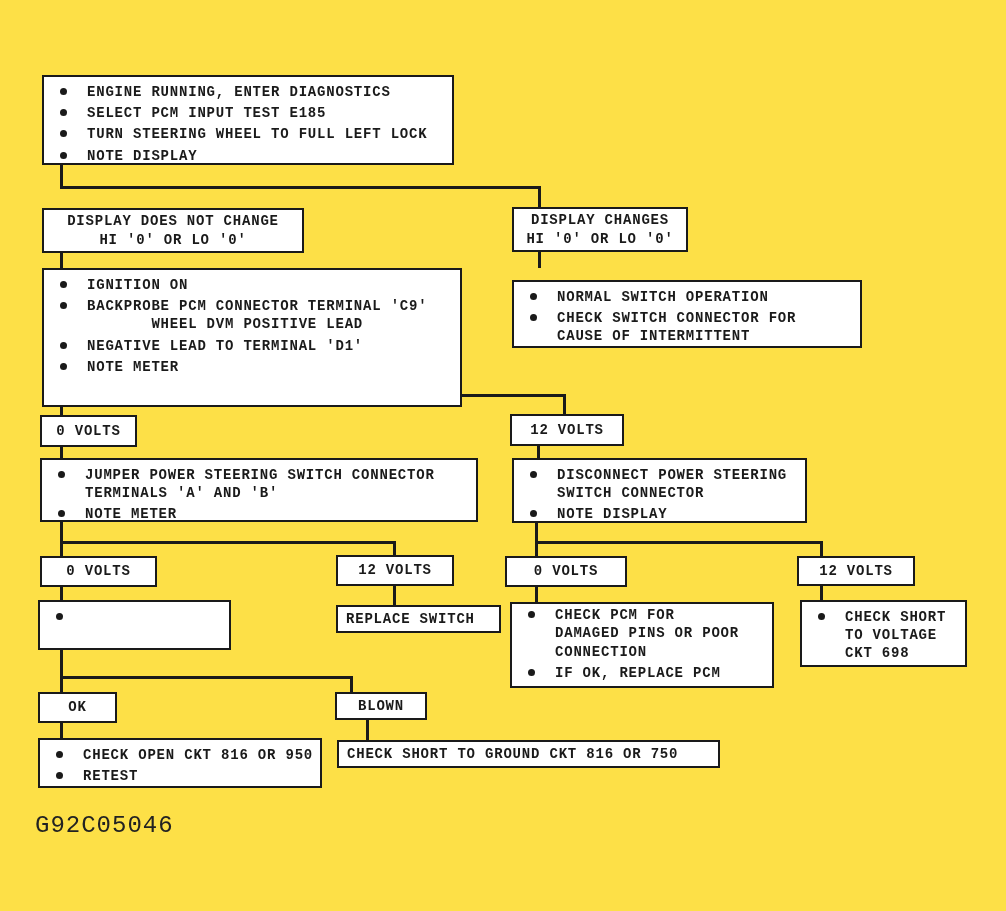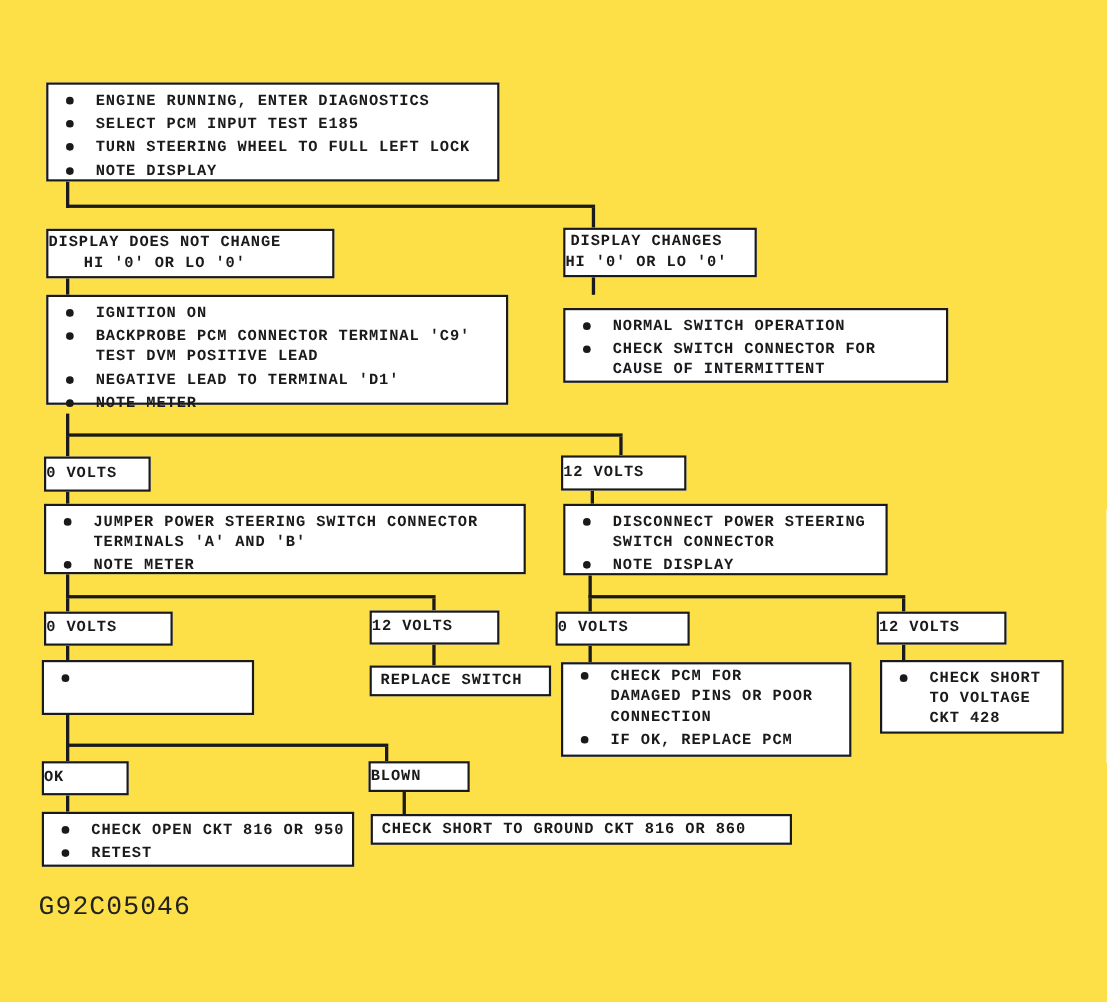--- a/index.html
+++ b/index.html
@@ -40,21 +40,21 @@
     width: 7px;
     height: 7px;
     border-radius: 50%;
     background: #1a1a1a;
     margin: 5px 20px 0 10px;
   }
   .pre { white-space: pre-line; }
   .center {
     display: flex;
     align-items: center;
-    justify-content: flex-start;
+    justify-content: center;
     text-align: center;
   }
   .label-left {
     display: flex;
     align-items: center;
     justify-content: flex-start;
     padding-left: 8px;
   }
   .hline, .vline {
     position: absolute;
@@ -127,29 +127,29 @@
   <div class="box center" style="left:42px;top:208px;width:262px;height:45px;">
     <span class="pre" style="text-align:center;">DISPLAY DOES NOT CHANGE
 HI '0' OR LO '0'</span>
   </div>
 
   <div class="box center" style="left:512px;top:207px;width:176px;height:45px;">
     <span class="pre" style="text-align:center;">DISPLAY CHANGES
 HI '0' OR LO '0'</span>
   </div>
 
-  <div class="box bullets" style="left:42px;top:268px;width:420px;height:100px;">
+  <div class="box bullets" style="left:42px;top:268px;width:420px;height:139px;text-align:center;">
     <div class="bullet">
         <span class="dot"></span>
         <span class="pre">IGNITION ON</span>
       </div>
     <div class="bullet">
         <span class="dot"></span>
         <span class="pre">BACKPROBE PCM CONNECTOR TERMINAL 'C9'
-TEST DVM POSITIVE LEAD</span>
+WHEEL DVM POSITIVE LEAD</span>
       </div>
     <div class="bullet">
         <span class="dot"></span>
         <span class="pre">NEGATIVE LEAD TO TERMINAL 'D1'</span>
       </div>
     <div class="bullet">
         <span class="dot"></span>
         <span class="pre">NOTE METER</span>
       </div>
   </div>
@@ -235,21 +235,21 @@
         <span class="dot"></span>
         <span class="pre">IF OK, REPLACE PCM</span>
       </div>
   </div>
 
   <div class="box bullets" style="left:800px;top:600px;width:167px;height:67px;">
     <div class="bullet">
         <span class="dot"></span>
         <span class="pre">CHECK SHORT
 TO VOLTAGE
-CKT 428</span>
+CKT 698</span>
       </div>
   </div>
 
   <div class="box center" style="left:38px;top:692px;width:79px;height:31px;">
     <span>OK</span>
   </div>
 
   <div class="box center" style="left:335px;top:692px;width:92px;height:28px;">
     <span>BLOWN</span>
   </div>
@@ -259,18 +259,18 @@
         <span class="dot"></span>
         <span class="pre">CHECK OPEN CKT 816 OR 950</span>
       </div>
     <div class="bullet">
         <span class="dot"></span>
         <span class="pre">RETEST</span>
       </div>
   </div>
 
   <div class="box label-left" style="left:337px;top:740px;width:383px;height:28px;">
-    <span>CHECK SHORT TO GROUND CKT 816 OR 860</span>
+    <span>CHECK SHORT TO GROUND CKT 816 OR 750</span>
   </div>
 
   <div id="caption">G92C05046</div>
 
 </div>
 
 </body></html>

